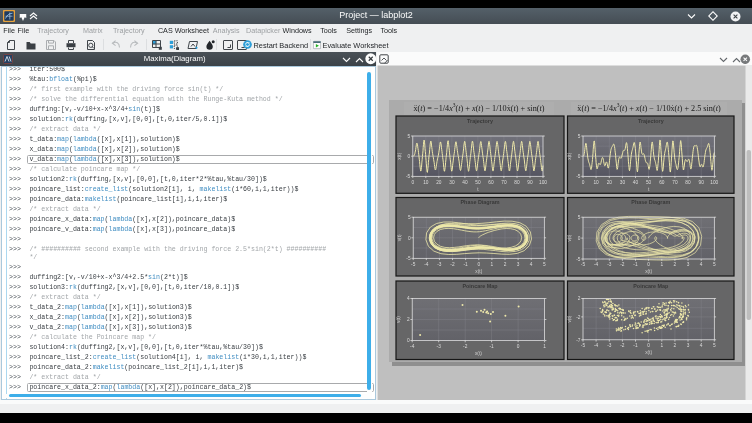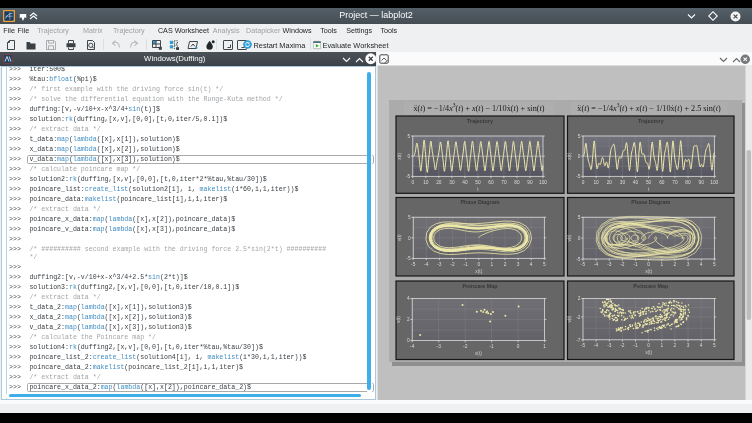--- a/index.html
+++ b/index.html
@@ -158,32 +158,32 @@
 <svg class="tbi" style="left:242.5px;top:2.8px" width="9" height="9" viewBox="0 0 12 12">
         <circle cx="6" cy="6" r="5.8" fill="#2e9fd8"></circle>
         <path d="M3.4 6a2.6 2.6 0 0 1 4.8-1.4M8.6 6a2.6 2.6 0 0 1-4.8 1.4" stroke="#fff" fill="none" stroke-width="1.3"></path>
         <path d="M8.6 2.8v2h-2zM3.4 9.2v-2h2z" fill="#fff"></path>
       </svg>
 <svg class="tbi" style="left:313px;top:2.5px" width="8" height="10" viewBox="0 0 12 13">
         <rect x="0.5" y="1" width="11" height="11" rx="1" fill="#fdfdfd" stroke="#9aa0a5" stroke-width="1"></rect>
         <rect x="0.5" y="1" width="11" height="2.4" fill="#3e6470"></rect>
         <path d="M4.3 5v5.4l4.6-2.7z" fill="#25b226"></path>
       </svg>
-    <span class="tbtext" style="left:253.5px">Restart Maxima</span>
+    <span class="tbtext" style="left:253.5px">Restart Backend</span>
       <i class="tsep" style="left:309.5px"></i>
     <span class="tbtext" style="left:322.5px">Evaluate Worksheet</span>
   </div>
   <div id="mdi">
     <div id="mx">
       <div id="mxbar">
         <svg style="position:absolute;left:3px;top:2px" width="10" height="10" viewBox="0 0 10 10">
             <rect x="0.5" y="0.5" width="9" height="9" rx="1" fill="#274060" stroke="#754242"></rect>
             <path d="M2 7.5 4 2.5 6 7.5M6.2 2.5 8 7.5" stroke="#d8e6f2" fill="none" stroke-width="0.9"></path>
           </svg>
-        <div class="title">Windows(Duffing)</div>
+        <div class="title">Maxima(Diagram)</div>
         <svg style="position:absolute;left:342px;top:4.5px" width="9" height="6" viewBox="0 0 9 6">
             <path d="M1 1 4.5 4.5 8 1" stroke="#fcfcfc" fill="none" stroke-width="1.1"></path>
           </svg>
         <svg style="position:absolute;left:355px;top:4.5px" width="9" height="6" viewBox="0 0 9 6">
             <path d="M1 5 4.5 1.5 8 5" stroke="#fcfcfc" fill="none" stroke-width="1.1"></path>
           </svg>
         <svg style="position:absolute;left:364.5px;top:1.2px" width="11.5" height="11.5" viewBox="0 0 11 11">
             <circle cx="5.5" cy="5.5" r="5.2" fill="#fcfcfc"></circle>
             <path d="M3.6 3.6 7.4 7.4M7.4 3.6 3.6 7.4" stroke="#33383c" stroke-width="1.1"></path>
           </svg>

